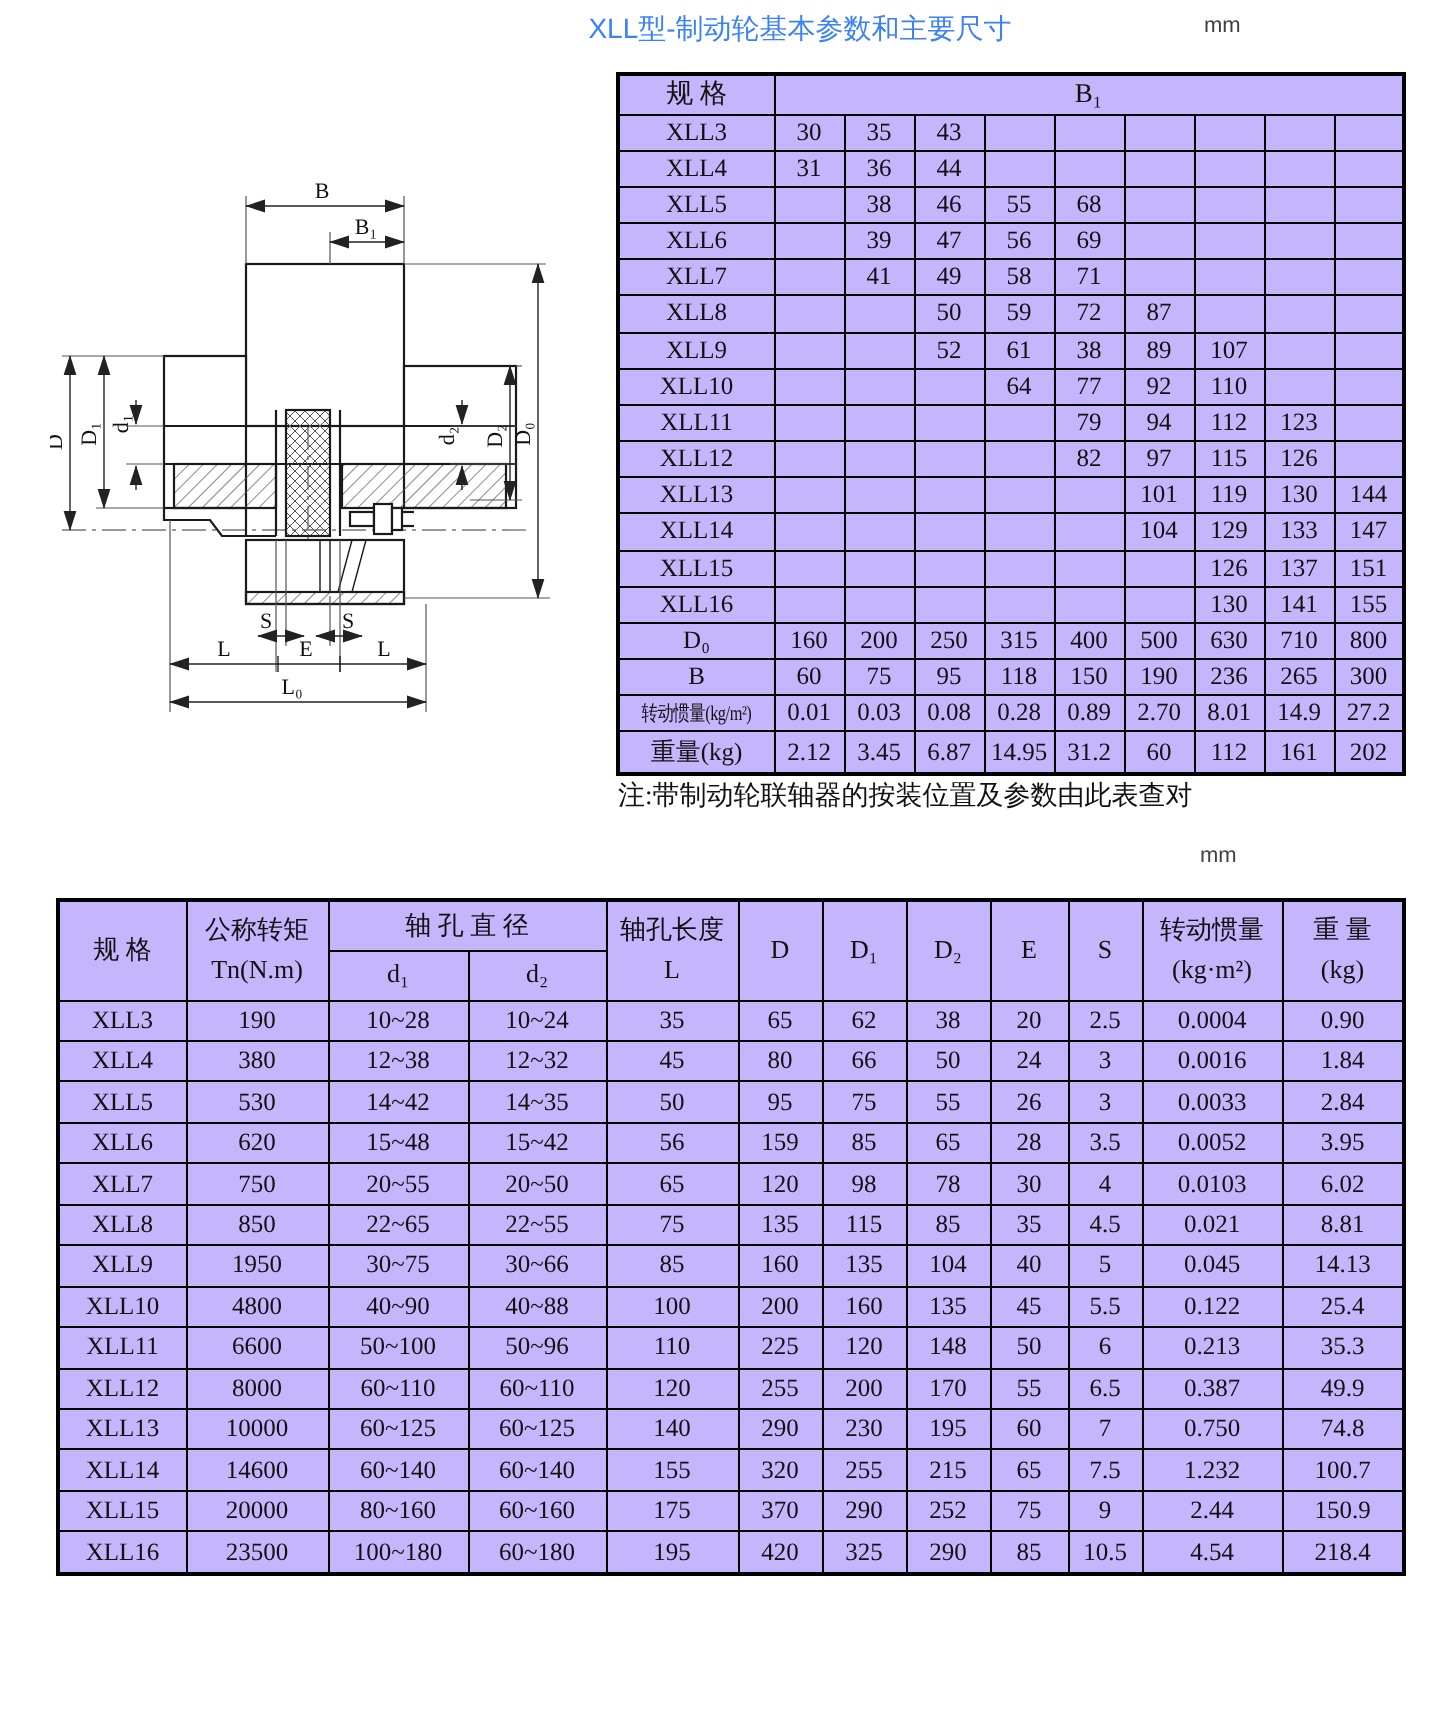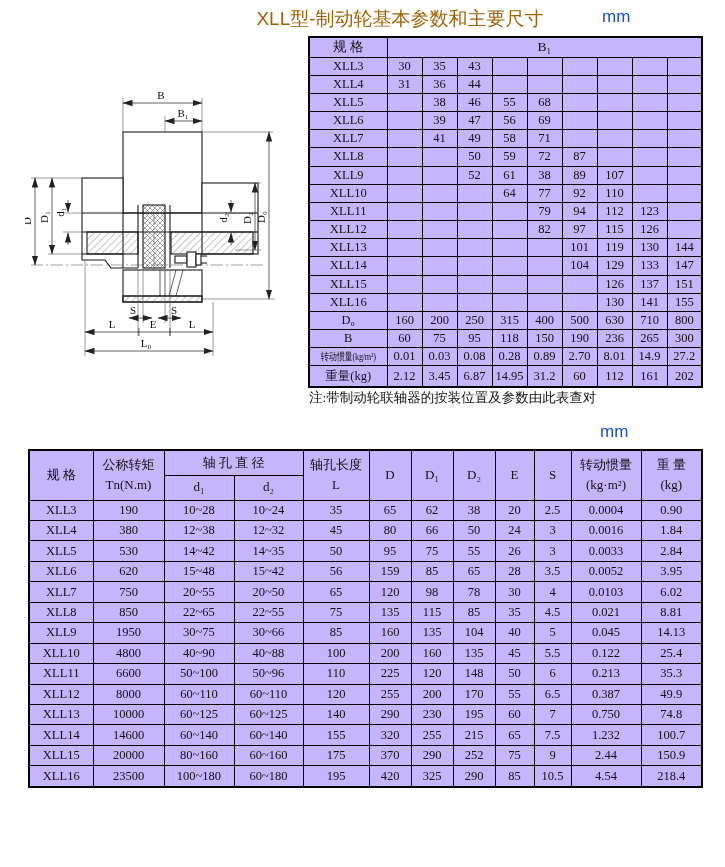--- a/index.html
+++ b/index.html
@@ -2,25 +2,25 @@
 <html><head>
 <meta charset="utf-8">
 <style>
   *{box-sizing:border-box;margin:0;padding:0}
   html,body{background:#fff}
   body{width:725px;height:867px;position:relative;overflow:hidden;
        font-family:"Liberation Serif","DejaVu Serif",serif;color:#111}
   .page{position:absolute;left:0;top:0;width:725px;height:867px;background:#fff}
 
   .title{position:absolute;font-family:"Liberation Sans","DejaVu Sans",sans-serif;
-         font-size:19px;color:#a16207;white-space:nowrap;text-align:center}
+         font-size:14px;color:#3b82f6;white-space:nowrap;text-align:center}
   .t1-title{left:150px;top:6px;width:500px}
   .t2-title{left:30px;top:421px;width:660px}
   .unit{position:absolute;font-family:"Liberation Sans","DejaVu Sans",sans-serif;
-        font-size:17px;color:#1d4ed8}
+        font-size:11px;color:#404040}
   .t1-unit{left:602px;top:7px}
   .t2-unit{left:600px;top:422px}
 
   table{border-collapse:collapse;table-layout:fixed;position:absolute;background:#c4b5fd}
   th,td{border:1px solid #000;text-align:center;vertical-align:middle;
         padding:0;overflow:hidden;white-space:nowrap;font-weight:400}
 
   .t1{left:308px;top:36px;width:393px;height:352px;border:2px solid #000}
   .t1 th{font-size:13.5px;height:20px}
   .t1 td{font-size:12.5px}

